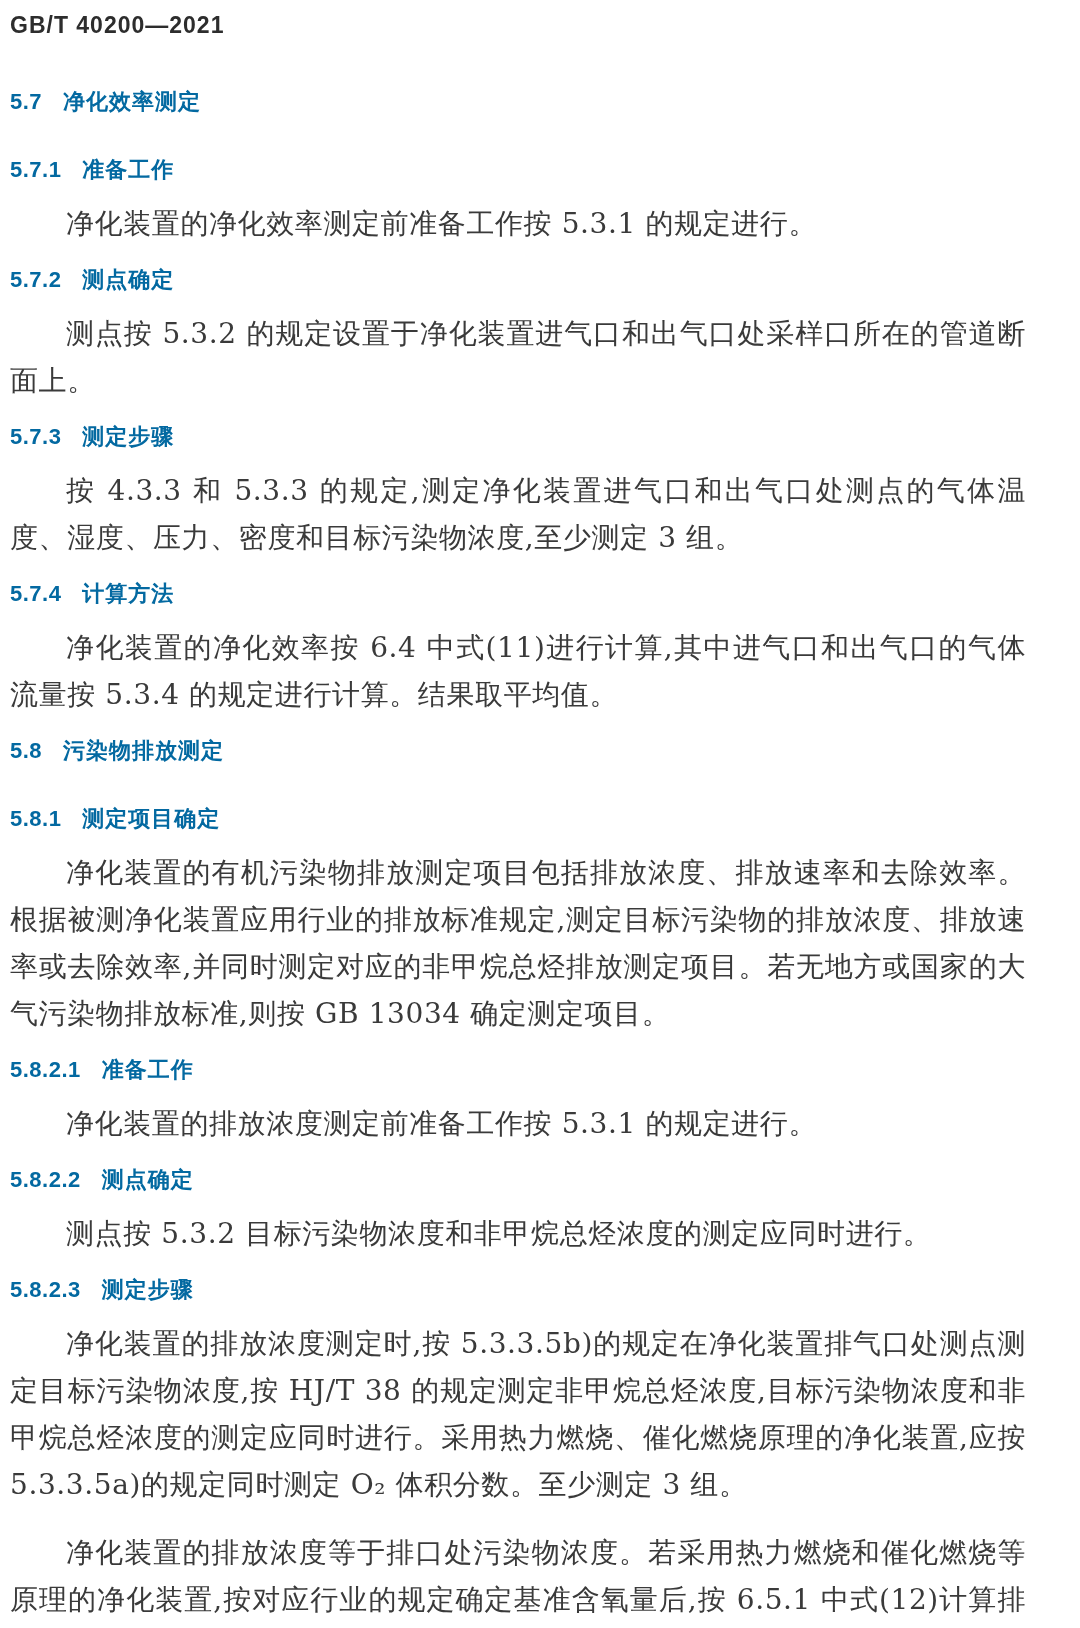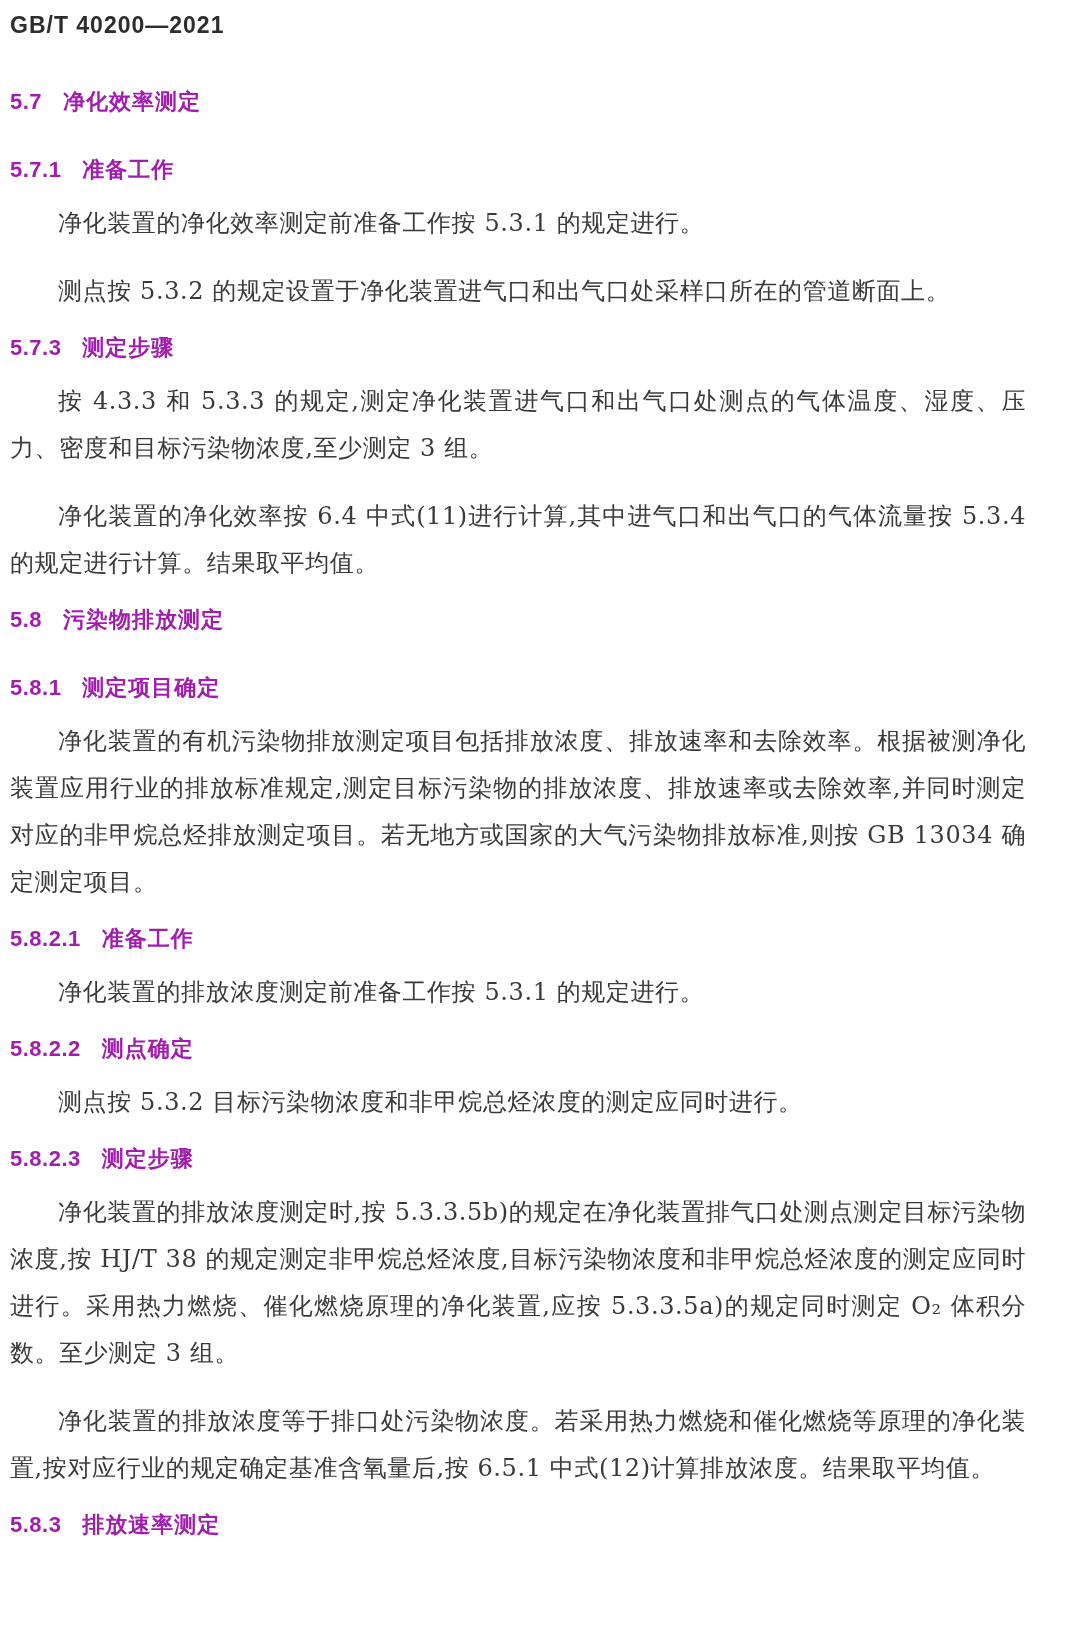--- a/index.html
+++ b/index.html
@@ -28,35 +28,35 @@
     line-height: 30px;
     letter-spacing: 1px;
     color: #2d2d2d;
     margin: 0 0 50px 0;
   }
   .sec-h {
     font-family: "Liberation Sans", sans-serif;
     font-weight: bold;
     font-size: 22px;
     line-height: 24px;
-    color: #a21caf;
+    color: #0369a1;
     margin: 0 0 18px 0;
     letter-spacing: 1px;
   }
   .sec-h + .sec-h {
     margin-top: 44px;
   }
   .sec-h .num {
     display: inline-block;
     margin-right: 0.95em;
     letter-spacing: 0.5px;
   }
   .body-p {
     font-family: "DejaVu Serif", "Liberation Serif", serif;
-    font-size: 24px;
+    font-size: 28px;
     line-height: 47px;
     color: #3a3a3a;
     margin: 0 12px 21px 0;
     text-indent: 2em;
     text-align: justify;
     letter-spacing: 0.6px;
   }
 </style>
 </head>
 <body>
@@ -68,29 +68,35 @@
   <div class="sec-h">
     <span class="num">5.7</span><span>净化效率测定</span>
   </div>
 
   <div class="sec-h">
     <span class="num">5.7.1</span><span>准备工作</span>
   </div>
 
   <p class="body-p">净化装置的净化效率测定前准备工作按 5.3.1 的规定进行。</p>
 
+  <div class="sec-h">
+    <span class="num">5.7.2</span><span>测点确定</span>
+  </div>
 
   <p class="body-p">测点按 5.3.2 的规定设置于净化装置进气口和出气口处采样口所在的管道断面上。</p>
 
   <div class="sec-h">
     <span class="num">5.7.3</span><span>测定步骤</span>
   </div>
 
   <p class="body-p">按 4.3.3 和 5.3.3 的规定,测定净化装置进气口和出气口处测点的气体温度、湿度、压力、密度和目标污染物浓度,至少测定 3 组。</p>
 
+  <div class="sec-h">
+    <span class="num">5.7.4</span><span>计算方法</span>
+  </div>
 
   <p class="body-p">净化装置的净化效率按 6.4 中式(11)进行计算,其中进气口和出气口的气体流量按 5.3.4 的规定进行计算。结果取平均值。</p>
 
   <div class="sec-h">
     <span class="num">5.8</span><span>污染物排放测定</span>
   </div>
 
   <div class="sec-h">
     <span class="num">5.8.1</span><span>测定项目确定</span>
   </div>

